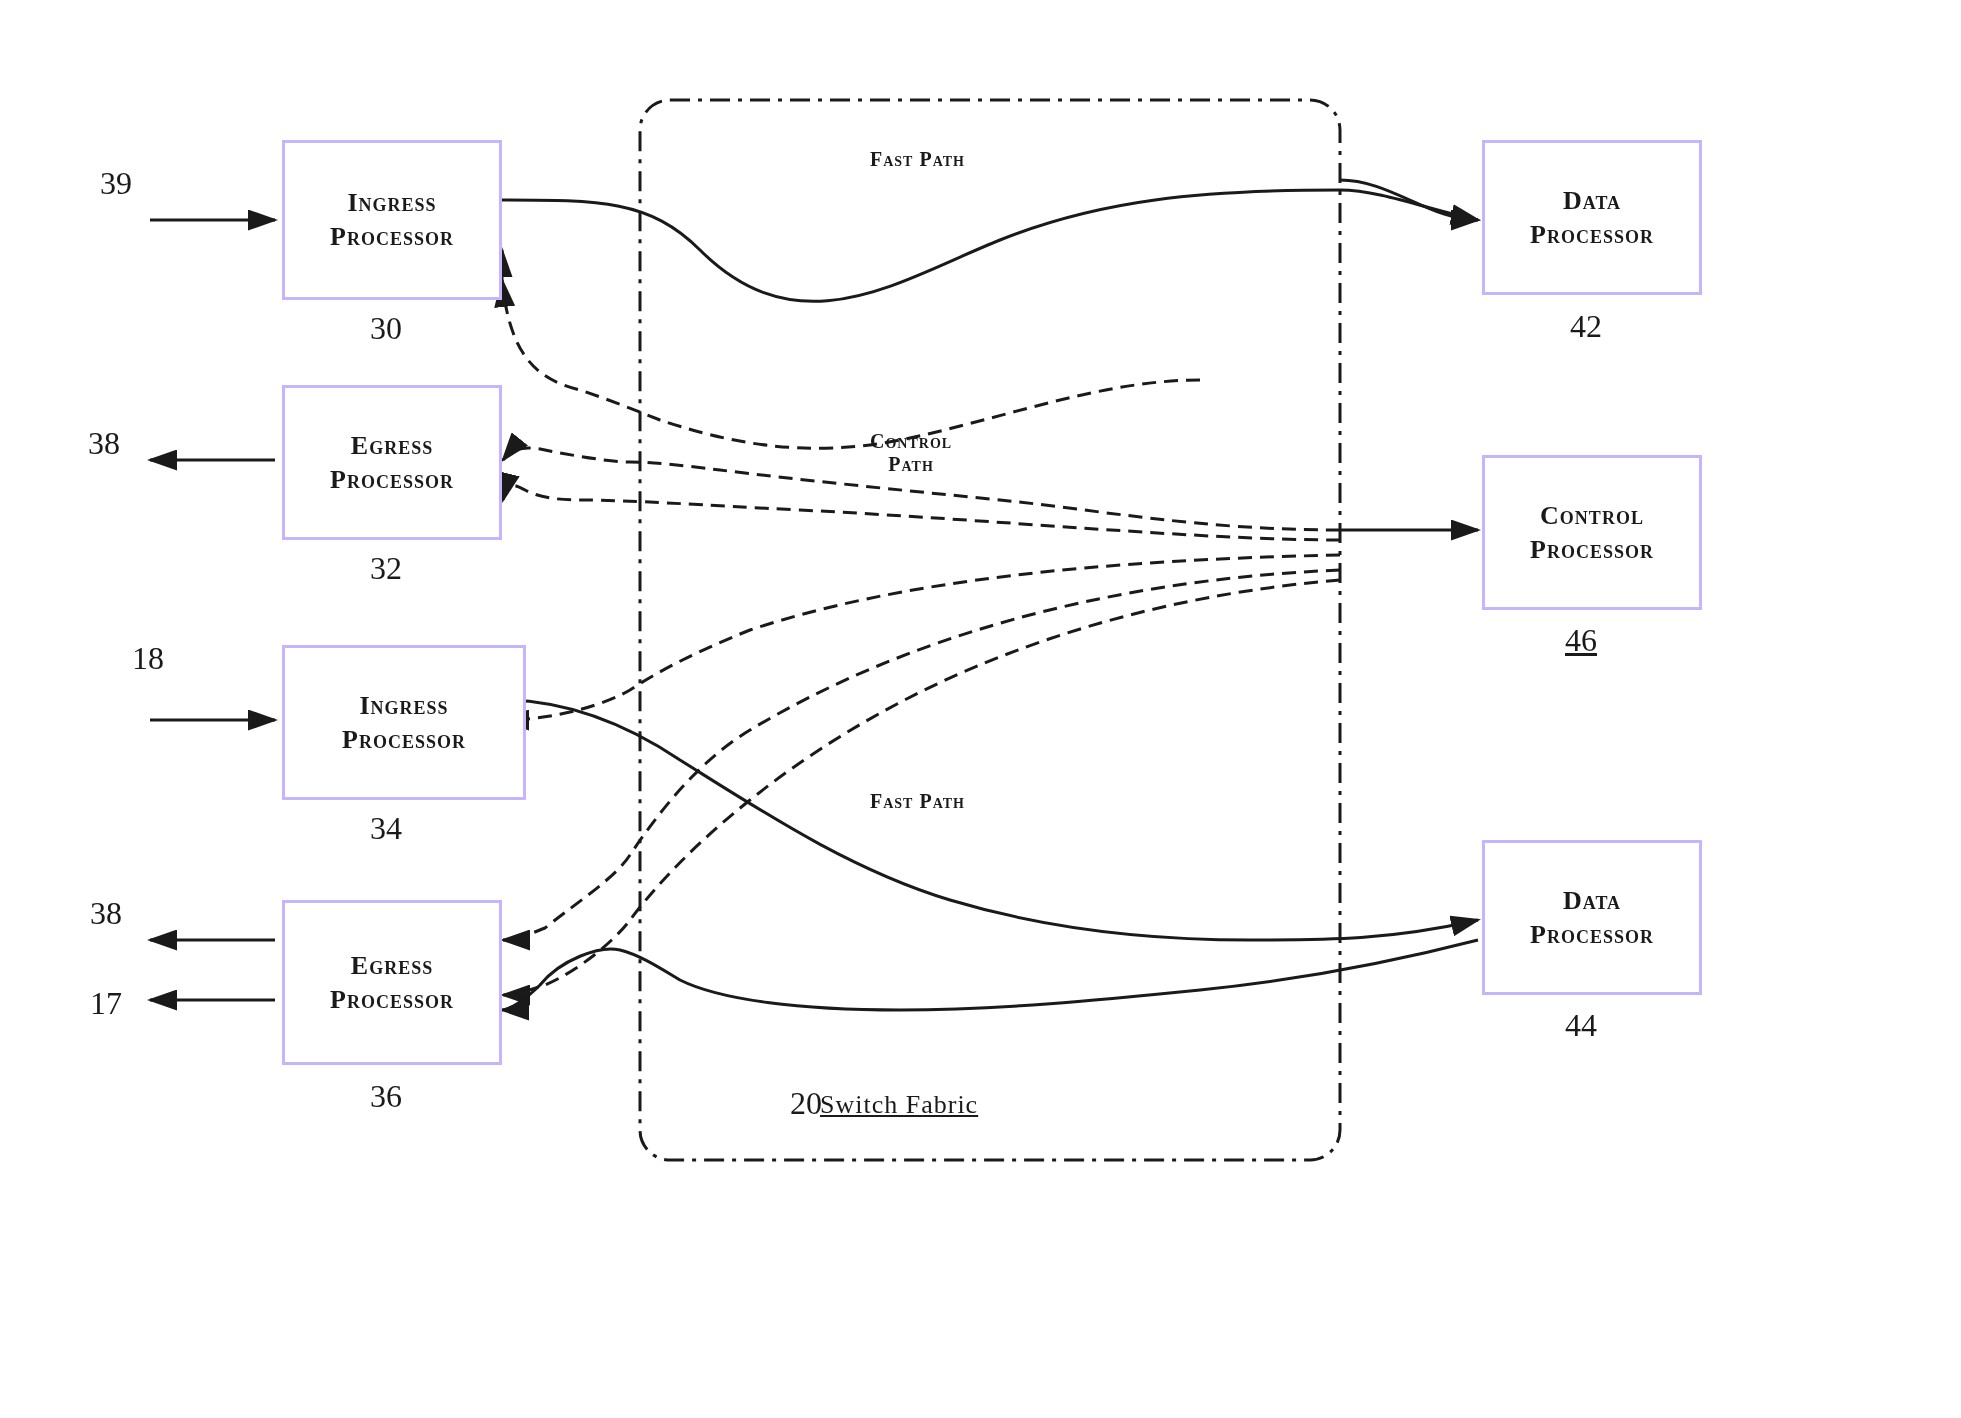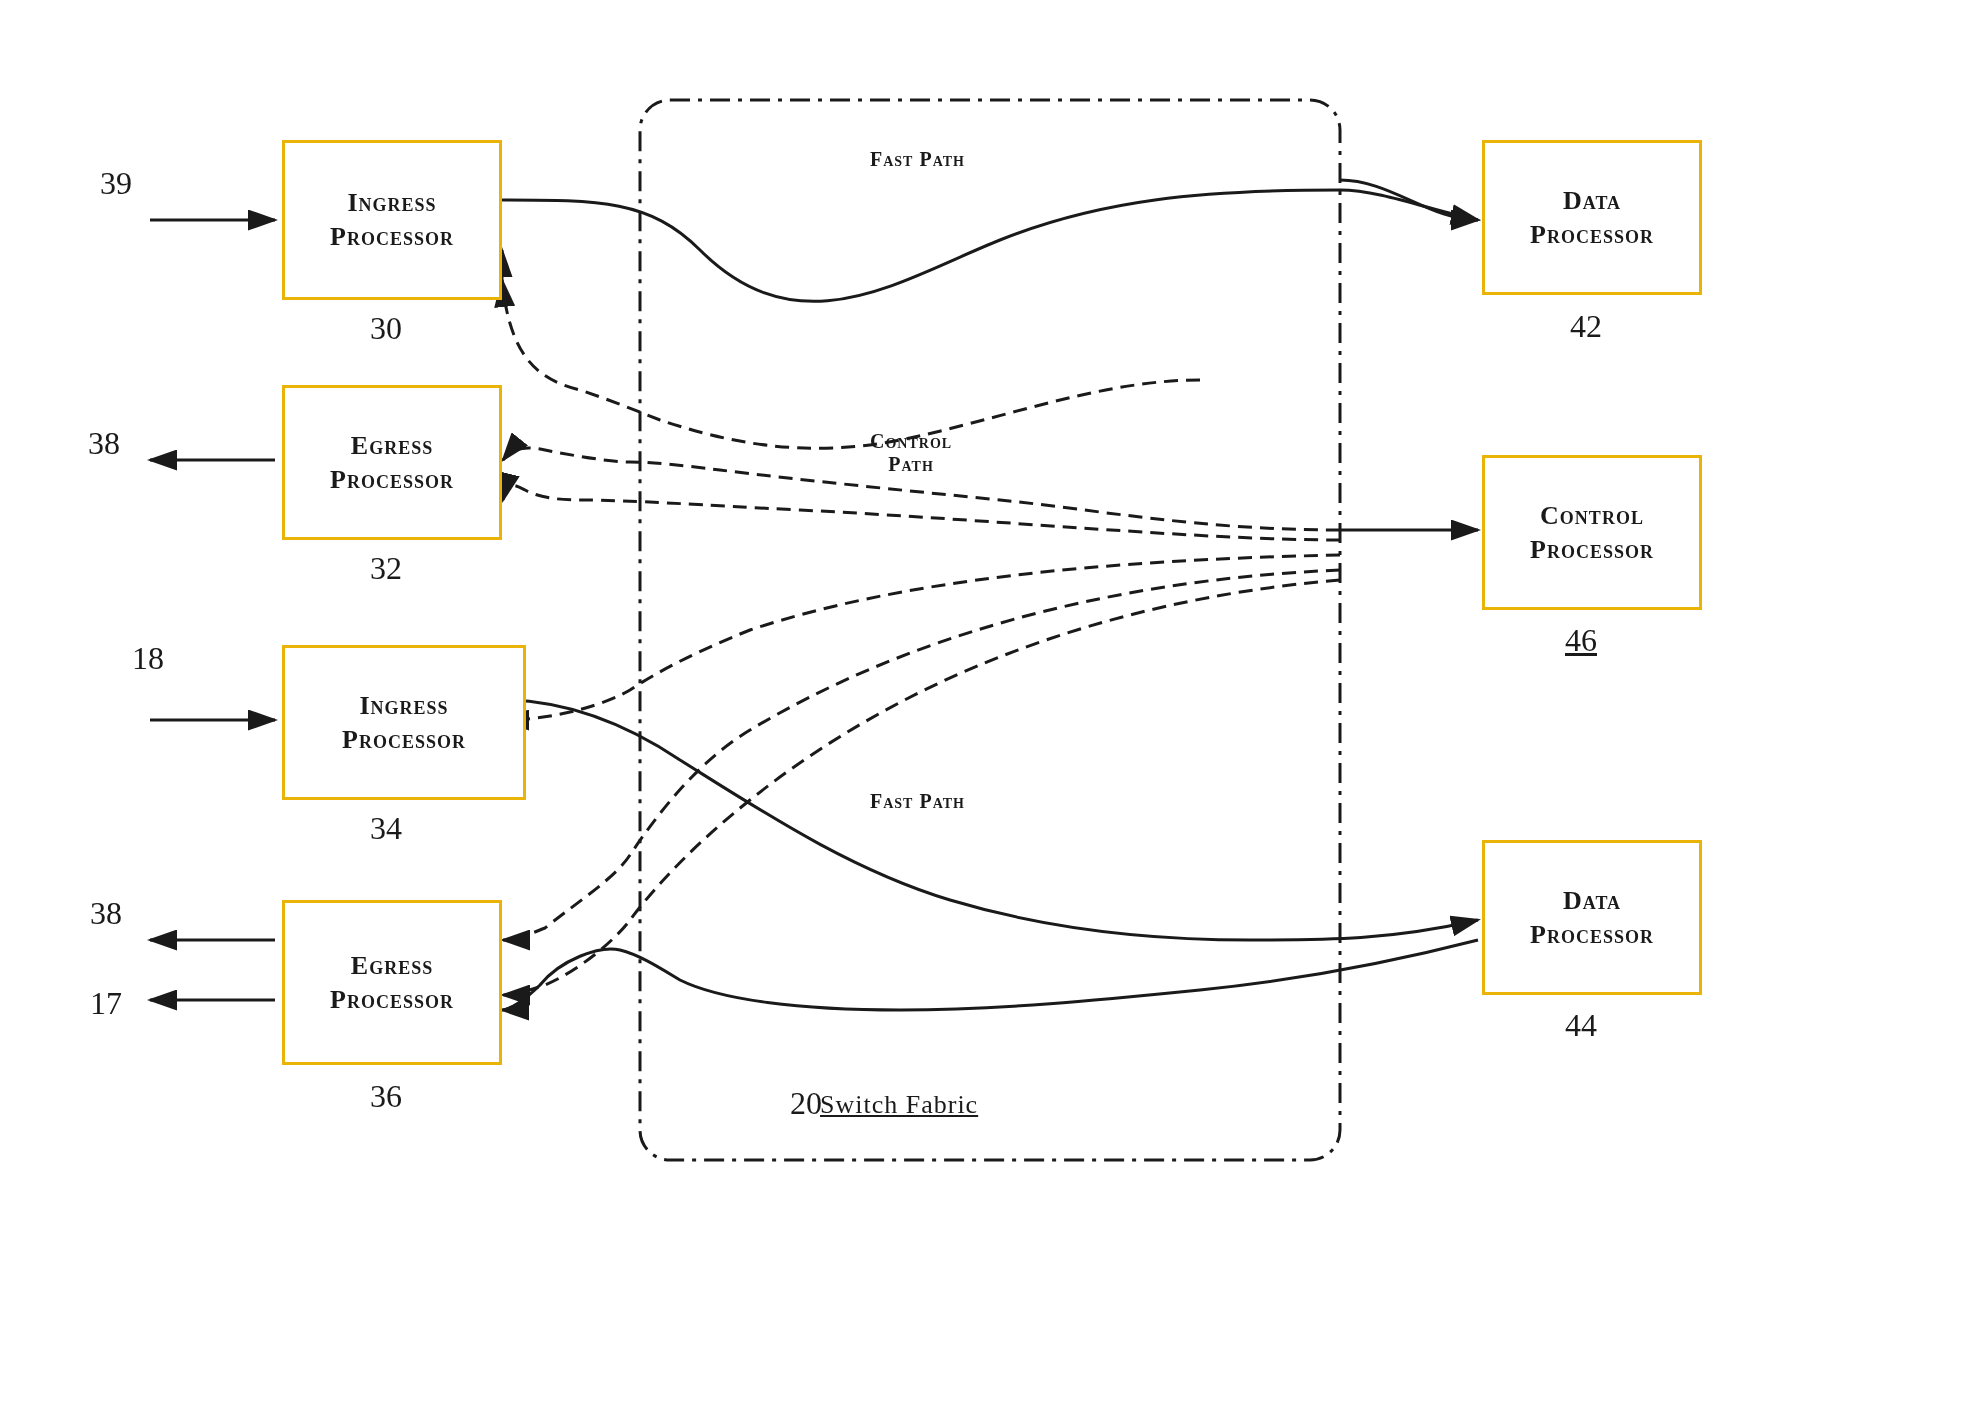--- a/index.html
+++ b/index.html
@@ -18,21 +18,21 @@
       height: 1418px;
     }
     svg {
       position: absolute;
       top: 0; left: 0;
       width: 1961px;
       height: 1418px;
     }
     .box {
       position: absolute;
-      border: 3px solid #eab308;
+      border: 3px solid #c4b5fd;
       background: #fff;
       display: flex;
       align-items: center;
       justify-content: center;
       text-align: center;
     }
     .box-label {
       font-size: 26px;
       font-weight: bold;
       font-variant: small-caps;

